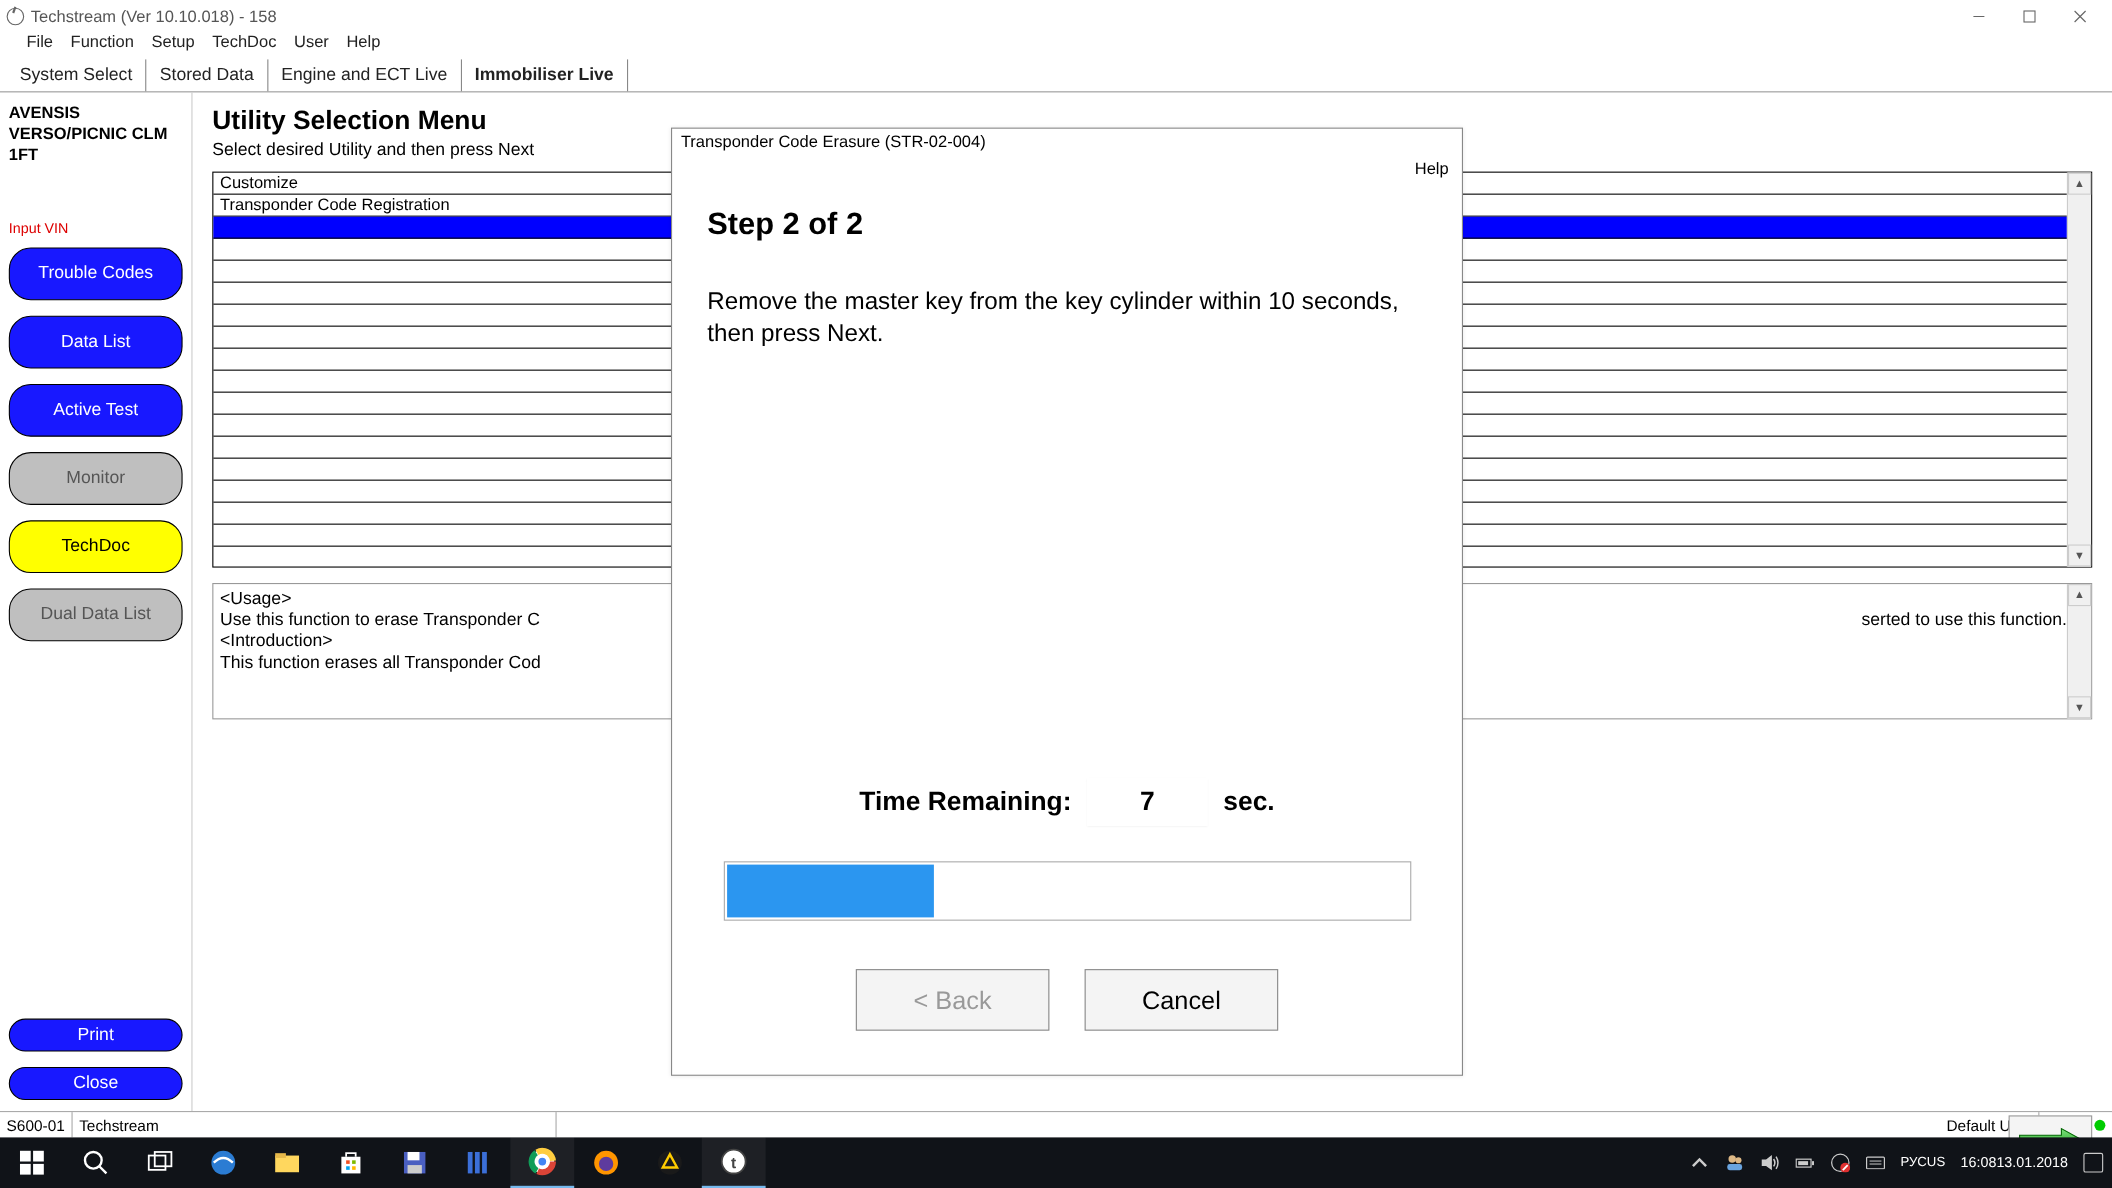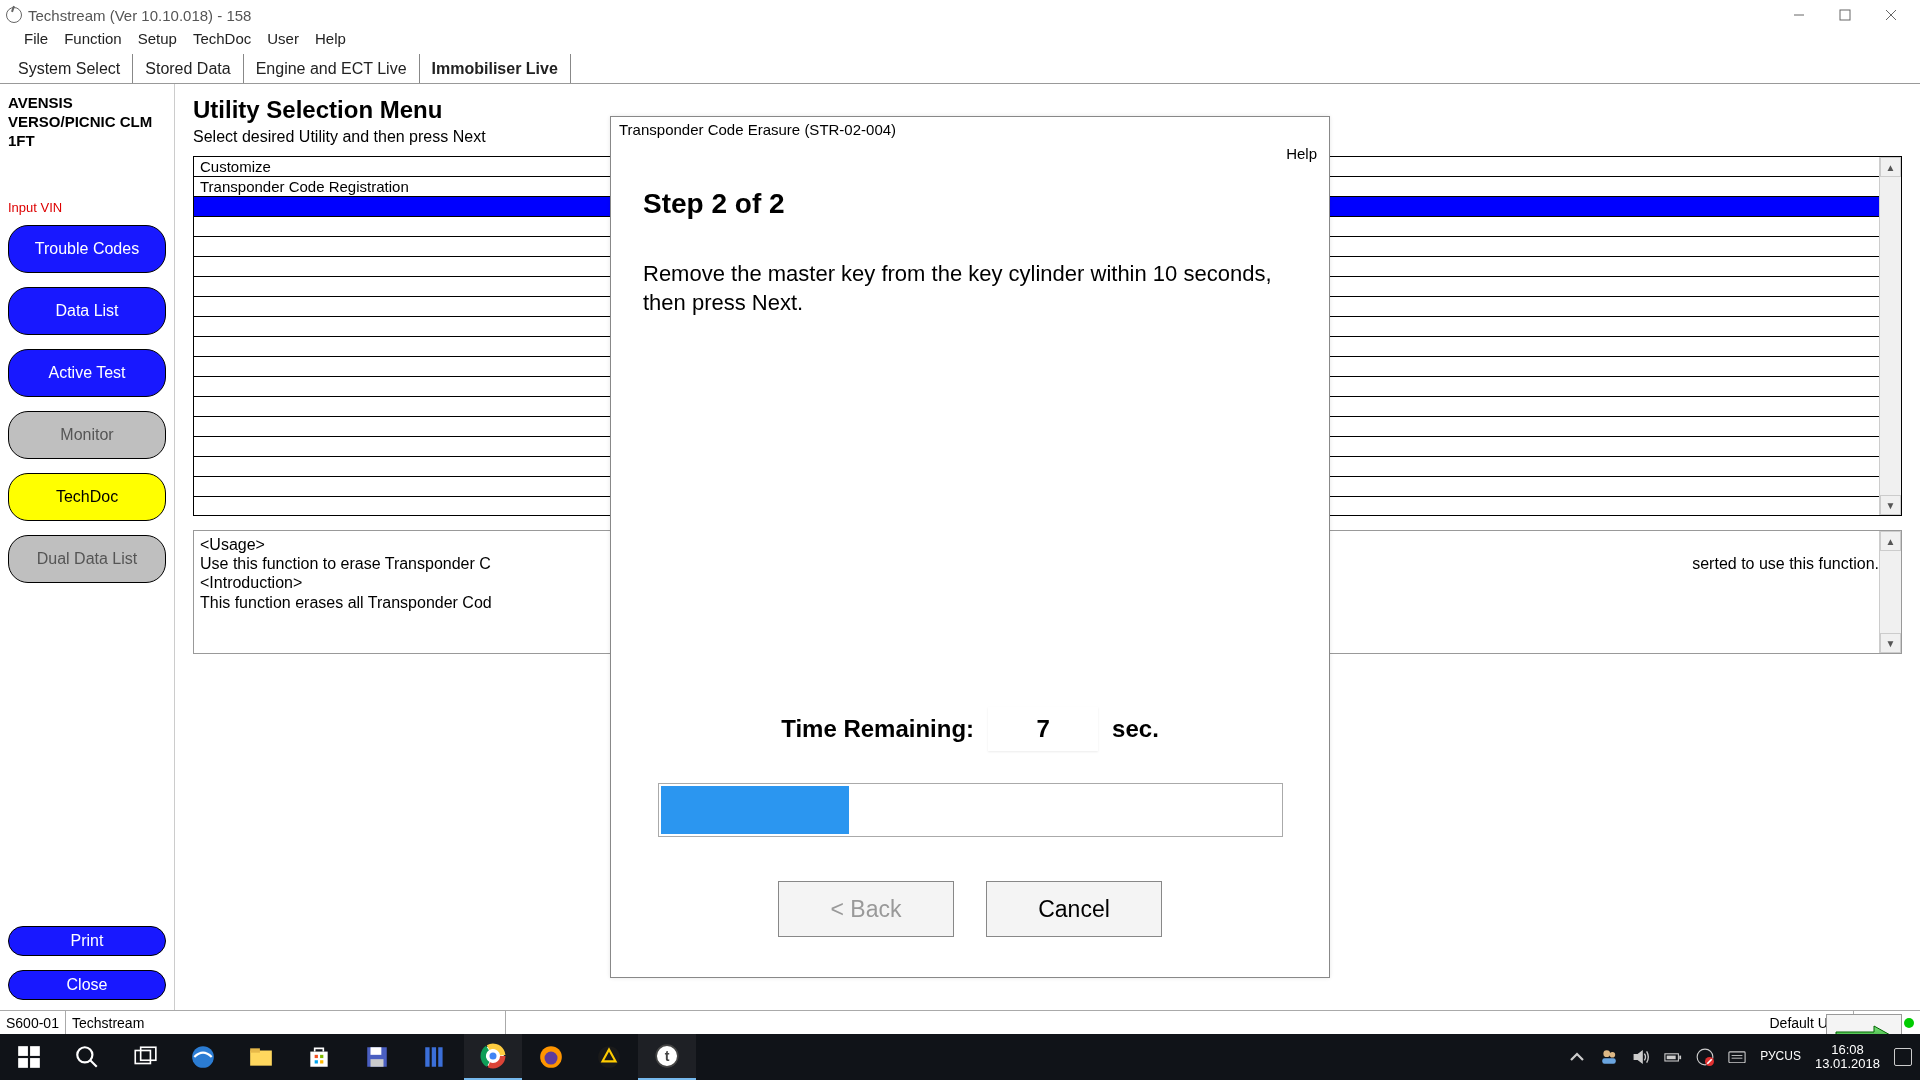--- a/index.html
+++ b/index.html
@@ -81,21 +81,21 @@
 
 .taskbar { position: absolute; bottom: 0; left: 0; right: 0; height: 46px; background: #101318; display: flex; align-items: center; color: #fff; }
 .task-left { display: flex; align-items: center; gap: 0; height: 100%; }
 .task-item { width: 58px; height: 100%; display: flex; align-items: center; justify-content: center; }
 .task-item.active { border-bottom: 2px solid #76b9ed; background: rgba(255,255,255,0.06); }
 .task-item svg, .task-item .ticon { width: 26px; height: 26px; }
 .task-spacer { flex: 1; }
 .tray { display: flex; align-items: center; gap: 14px; padding-right: 8px; font-size: 13px; }
 .tray-icon { width: 18px; height: 18px; display: flex; align-items: center; justify-content: center; }
 .tray-lang { display: flex; flex-direction: row; align-items: center; font-size: 12px; line-height: 1.1; }
-.tray-clock { display: flex; flex-direction: column; align-items: center; font-size: 13px; line-height: 1.1; }
+.tray-clock { display: flex; flex-direction: row; align-items: center; font-size: 13px; line-height: 1.1; }
 .tray-notif { width: 22px; height: 18px; border: 1.5px solid #ccc; border-radius: 2px; position: relative; }
 </style>
 </head>
 <body>
 
 <div class="titlebar">
   <span class="app-icon"></span>
   <span class="title">Techstream (Ver 10.10.018) - 158</span>
   <div class="win-controls">
     <div class="win-btn">

